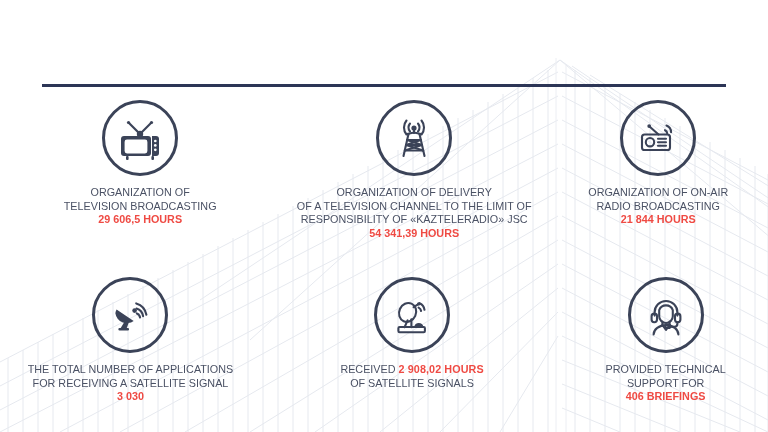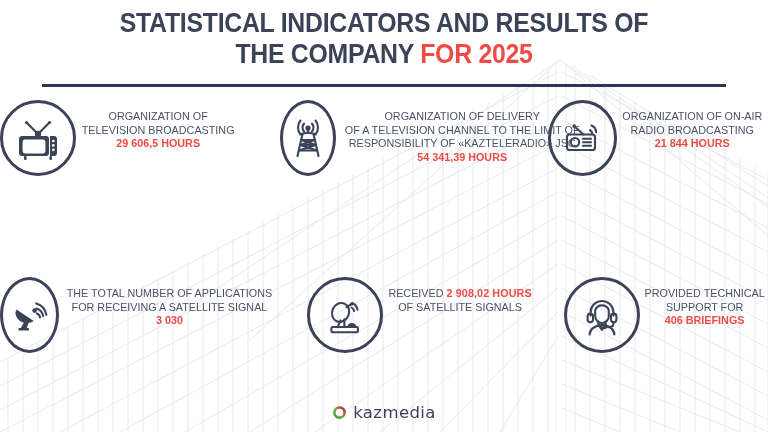--- a/index.html
+++ b/index.html
@@ -29,21 +29,21 @@
   .title-accent{color:#ef4a43;}
   .divider{
     position:absolute;left:42px;top:84px;width:684px;height:3px;
     background:#2c3556;z-index:3;
   }
 
   
   .row{position:absolute;display:flex;z-index:2;width:768px;}
   #row-top{top:100px;}
   #row-bottom{top:277px;gap:27px;}
-  .card{display:flex;flex-direction:row;align-items:flex-start;}
+  .card{display:flex;flex-direction:column;align-items:center;}
   .c-left{width:280px;}
   .c-mid{width:268px;}
   .c-right{width:220px;}
 
   .icon-circle{
     width:76px;height:76px;border-radius:50%;
     border:3.2px solid #3b4358;
     display:flex;align-items:center;justify-content:center;
     background:transparent;
     box-sizing:border-box;
@@ -191,24 +191,20 @@
           <path d="M558 336 L 500 432"></path>
       </g>
 
       <g stroke="#eceef3">
         <path d="M556 58 L 556 432"></path>
         <path d="M566 64 L 566 432"></path>
       </g>
     </g>
   </svg>
 
-  <div class="title-wrap">
-    <div class="title-line">STATISTICAL INDICATORS AND RESULTS OF</div>
-    <div class="title-line"><span>THE COMPANY </span><span class="title-accent">FOR 2025</span></div>
-  </div>
   <div class="divider"></div>
 
   <div class="row" id="row-top">
 
     <div class="card c-left">
       <div class="icon-circle">
         <svg width="50" height="50" viewBox="0 0 50 50" fill="#3b4358">
           <g stroke="#3b4358" stroke-width="2.2" stroke-linecap="round" fill="none">
             <path d="M14 10 L24 20"></path>
               <path d="M36 10 L26 20"></path>
@@ -343,28 +339,14 @@
         </svg>
       </div>
       <div class="caption">
         <span class="lbl">PROVIDED TECHNICAL</span>
         <span class="lbl">SUPPORT FOR</span>
         <span class="valline">406 BRIEFINGS</span>
       </div>
     </div>
   </div>
 
-  <div class="logo">
-    <svg class="logo-mark" viewBox="0 0 20 20">
-      <defs>
-        <linearGradient id="kmgrad" x1="0" y1="1" x2="1" y2="0">
-          <stop offset="0%" stop-color="#1f9a4d"></stop>
-          <stop offset="42%" stop-color="#7fae2e"></stop>
-          <stop offset="72%" stop-color="#e04a3a"></stop>
-          <stop offset="100%" stop-color="#3b4358"></stop>
-        </linearGradient>
-      </defs>
-      <circle cx="10" cy="10" r="6.8" fill="none" stroke="url(#kmgrad)" stroke-width="3.4"></circle>
-    </svg>
-    <span class="logo-word">kazmedia</span>
-  </div>
 
 </div>
 
 </body></html>

